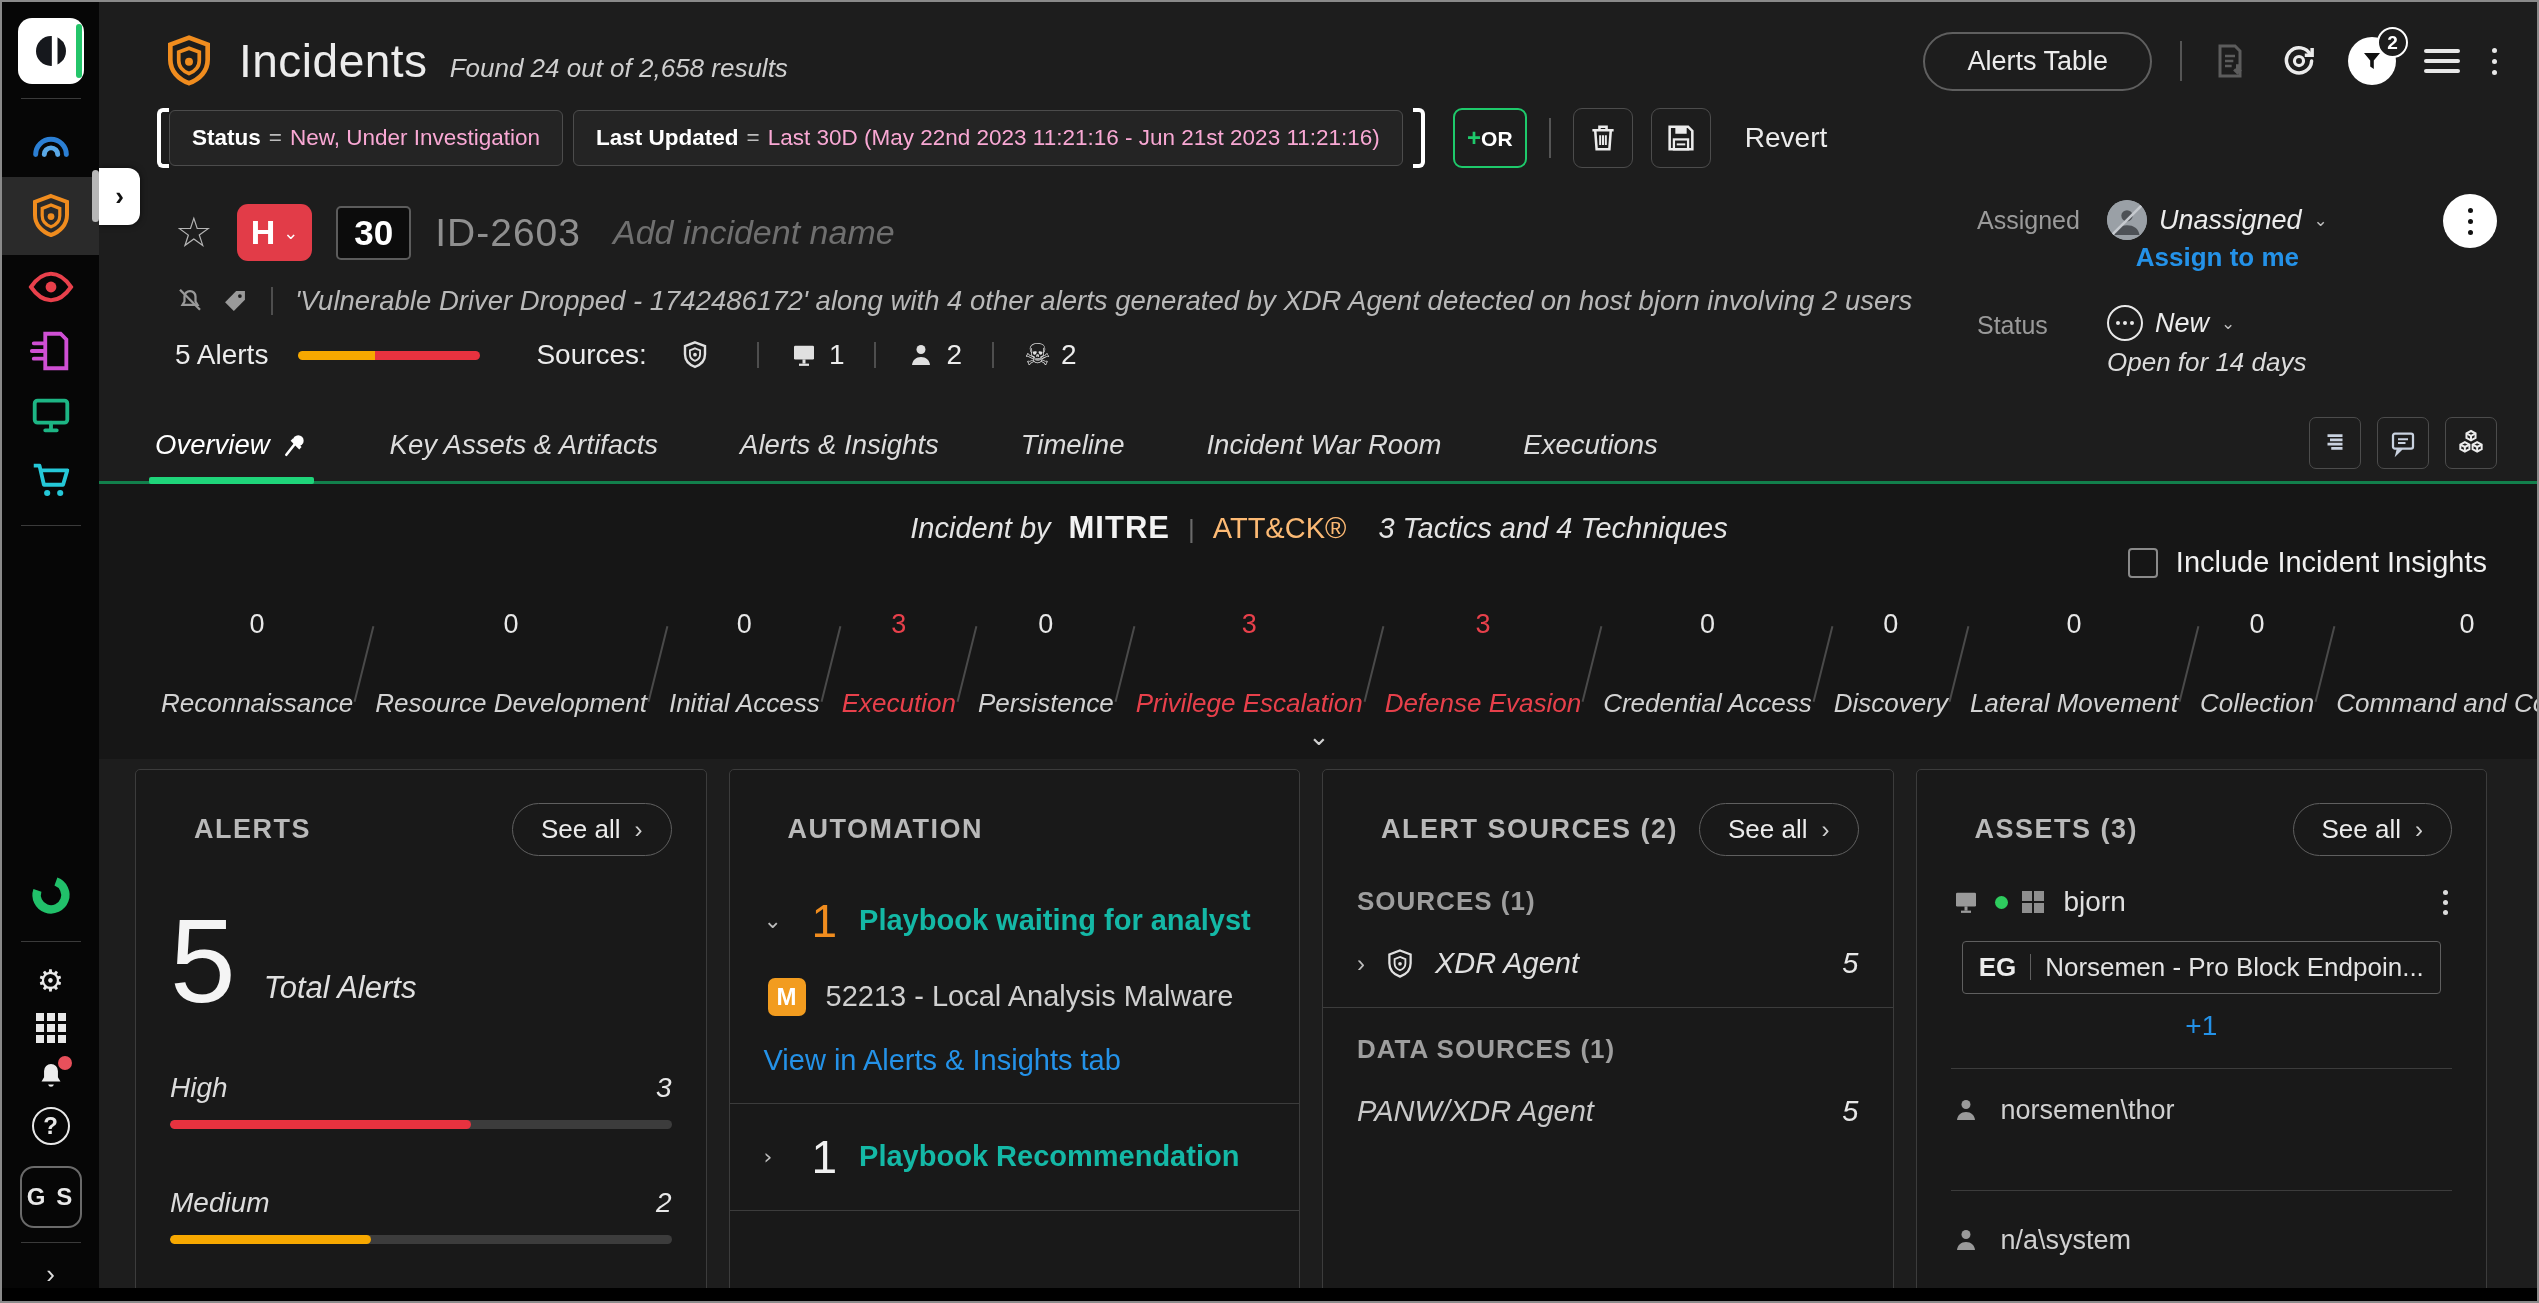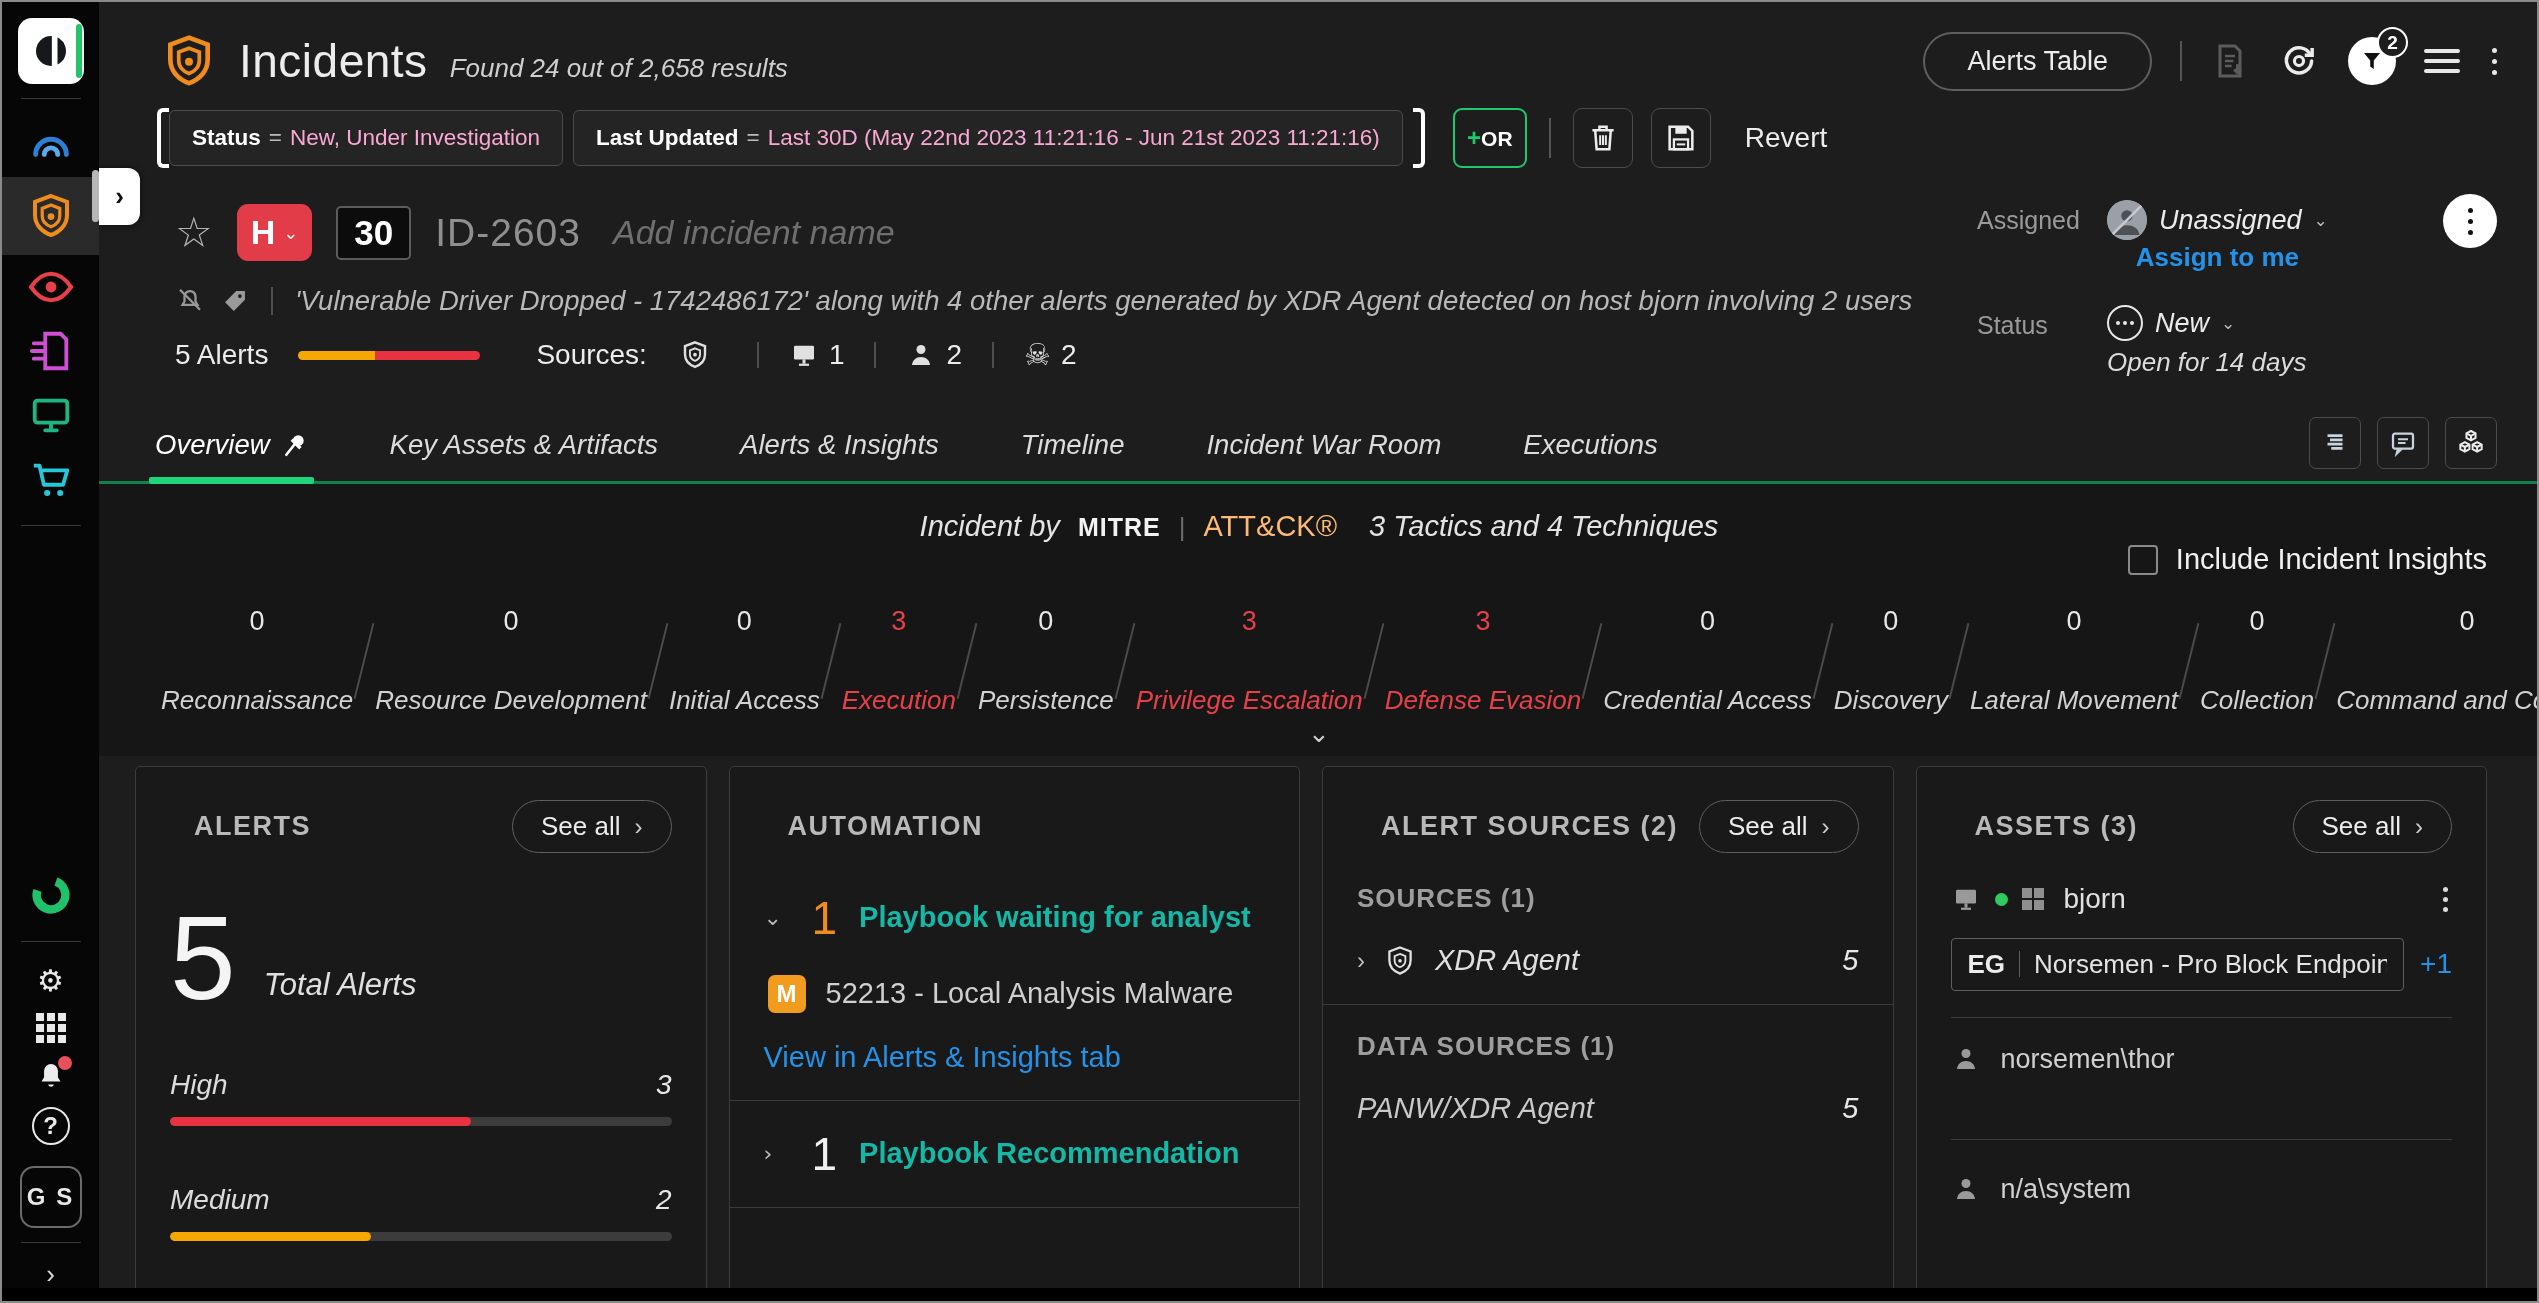--- a/index.html
+++ b/index.html
@@ -119,21 +119,21 @@
   .tab.active { color:#fff; }
   .tab.active::after { content:""; position:absolute; left:-6px; right:-6px; bottom:-3px; height:7px; background:#1fd47a; border-radius:2px;}
   .tab-actions { margin-left:auto; display:flex; gap:16px; padding-bottom:12px; }
   .tab-ico-btn { width:52px; height:52px; border:1px solid #4c4c4c; border-radius:7px; background:transparent; display:flex; align-items:center; justify-content:center; cursor:pointer; }
 
   
   .band { background:#161616; padding:26px 50px 10px 52px; }
   .mitre-row { display:flex; align-items:center;flex-direction:column; }
   .mitre-left { display:flex; align-items:baseline; gap:18px; }
   .mitre-prefix, .mitre-summary { font-style:italic; font-size:29px; color:#e4e4e4; }
-  .mitre-brand { font-size:25px; font-weight:bold; color:#f2f2f2; letter-spacing:1px;}
+  .mitre-brand { font-size:31px; font-weight:bold; color:#f2f2f2; letter-spacing:1px;}
   .mitre-brand2 { font-size:29px; color:#fdba74; }
   .mitre-bdiv { color:#6a6a6a; font-size:26px; }
   .insights { margin-left:auto; display:flex; align-items:center; gap:18px; cursor:pointer;}
   .checkbox { width:30px; height:30px; border:2px solid #8a8a8a; border-radius:4px; background:transparent; }
   .insights label { font-size:29px; color:#f0f0f0; cursor:pointer;}
 
   .tactics { display:flex; align-items:center; justify-content:space-between; margin-top:30px; }
   .tactic { display:flex; flex-direction:column; align-items:center; gap:16px; padding:0 10px; }
   .tactic .cnt { font-size:27px; color:#e8e8e8; }
   .tactic .nm { font-size:26px; font-style:italic; color:#d2d2d2; white-space:nowrap;margin-top:32px; }
@@ -184,21 +184,21 @@
   .row-chev { color:#bdbdbd; font-size:24px; cursor:pointer; }
 
   
   .asset-host-row { display:flex; align-items:center; gap:14px; margin-top:26px; }
   .green-dot { width:13px; height:13px; border-radius:50%; background:#2ecc5e; }
   .win-grid { display:grid; grid-template-columns:10px 10px; grid-template-rows:10px 10px; gap:2px; }
   .win-grid span { background:#8f8f8f; }
   .asset-name { font-size:28px; color:#e0e0e0; margin-left:6px;}
   .asset-kebab { margin-left:auto; display:flex; flex-direction:column; gap:5px; cursor:pointer; padding:4px;}
   .asset-kebab span { width:5px; height:5px; border-radius:50%; background:#dcdcdc; }
-  .eg-row { display:flex; align-items:center; gap:16px; margin-top:22px; }
+  .eg-row { display:flex; align-items:center; gap:16px; margin-top:22px;flex-direction:column; }
   .eg-chip { flex:1; border:1px solid #5f5f5f; border-radius:4px; padding:10px 16px; display:flex; align-items:center; gap:14px; min-width:0; cursor:pointer;}
   .eg-chip .badge { font-weight:bold; font-size:26px; color:#ececec; }
   .eg-chip .cdiv { width:1px; height:26px; background:#5f5f5f; }
   .eg-chip .nm { font-size:26px; color:#e4e4e4; white-space:nowrap; overflow:hidden; }
   .eg-more { color:#2492e8; font-size:28px; cursor:pointer; }
   .user-row { display:flex; align-items:center; gap:20px; margin-top:26px; font-size:27px; color:#d0d0d0; }
   .asset-div { height:1px; background:#3c3c3c; margin-top:26px; }
   .asset-div.wide { margin-top:64px; }
   .user-row.second { margin-top:34px; }
 

